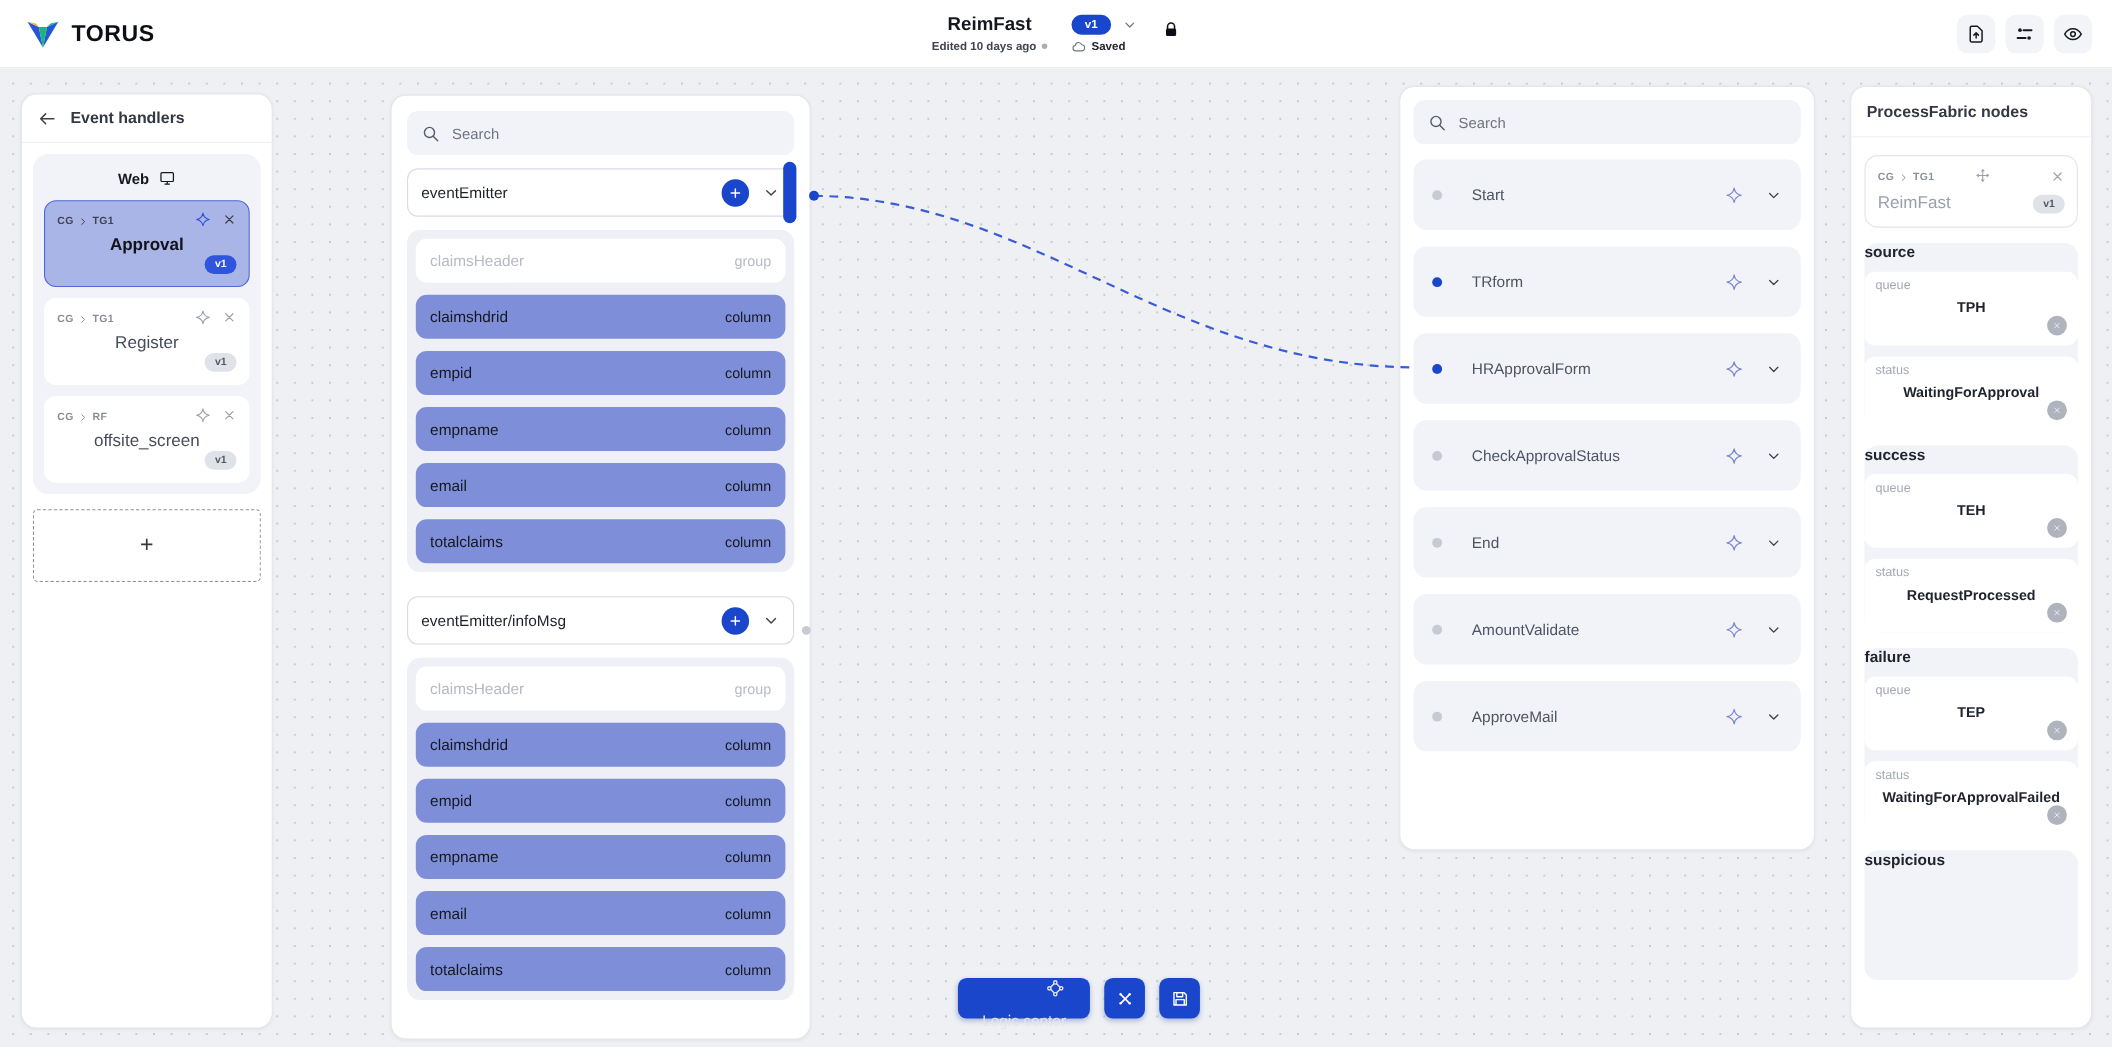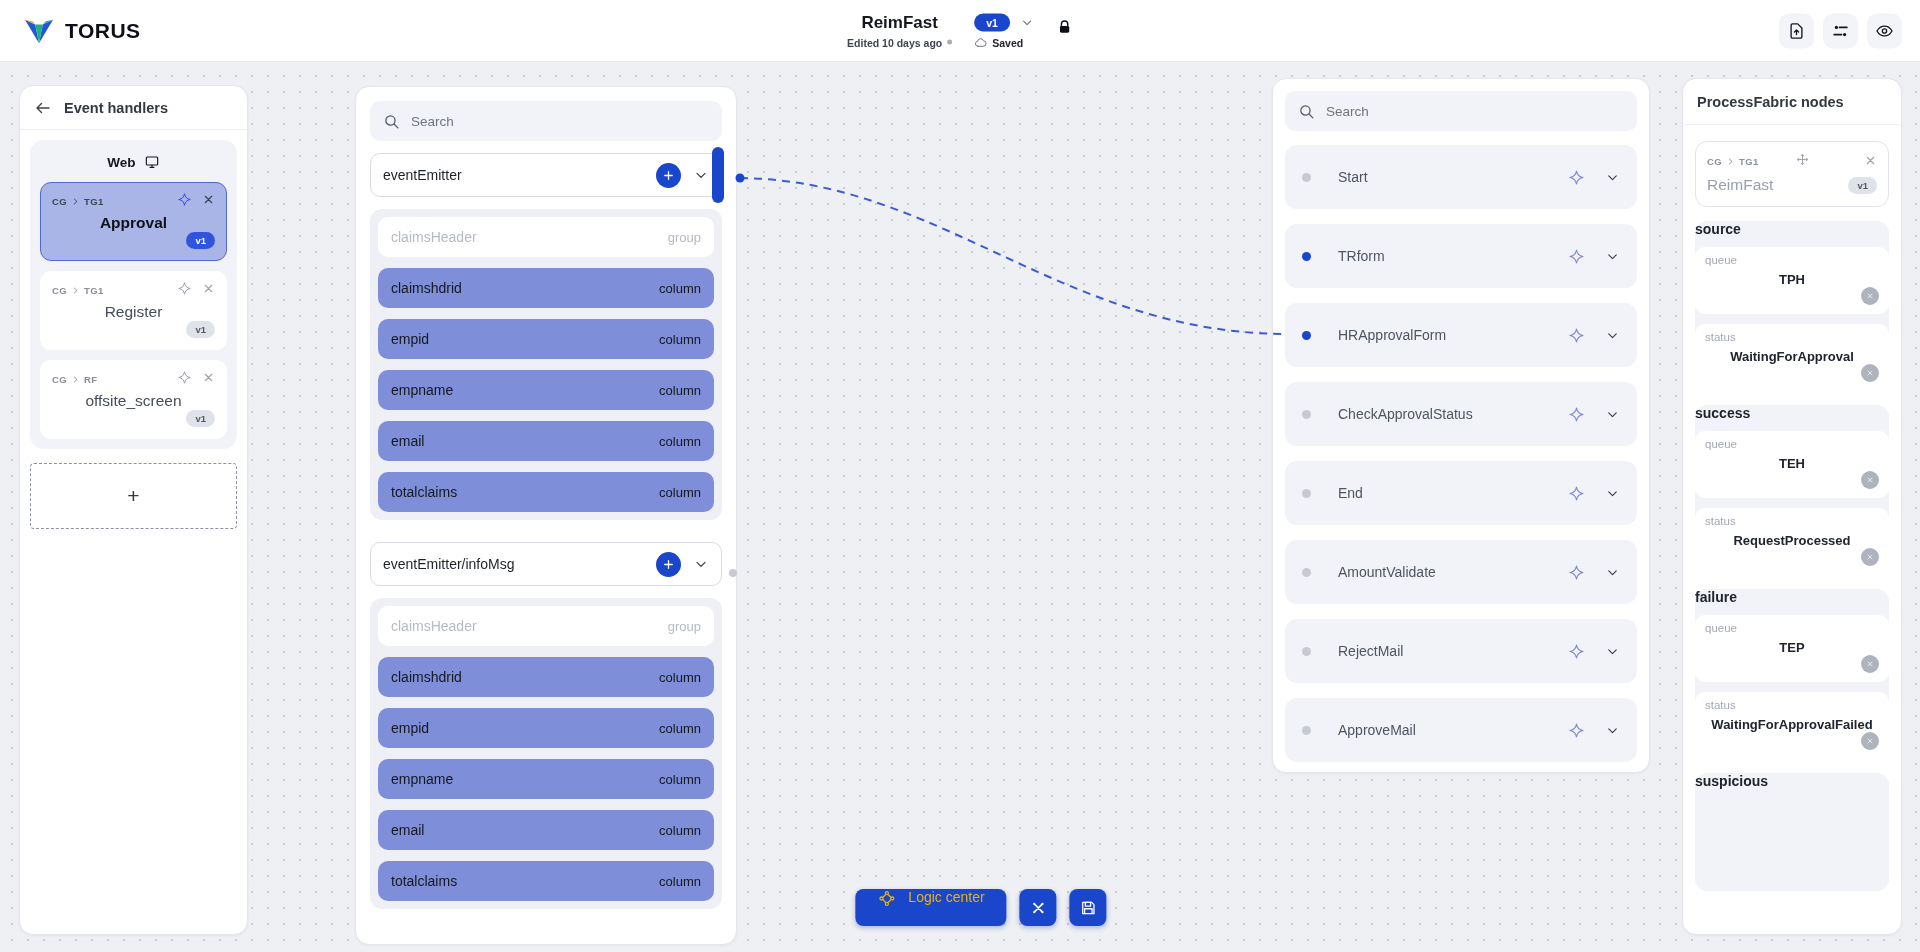--- a/index.html
+++ b/index.html
@@ -121,21 +121,21 @@
   .fab-field{background:#fff;border-radius:10px;padding:7px 10px 9px;margin-top:10px;}
   .fab-label{font-size:11.5px;color:#a3a8b3;}
   .fab-value-row{display:flex;align-items:center;margin-top:6px;flex-direction:column;}
   .fab-value{font-size:13px;font-weight:700;color:#20242e;word-break:break-all;}
   .x-badge{margin-left:auto;width:18px;height:18px;border-radius:50%;background:#aeb3bd;color:#fff;display:flex;align-items:center;justify-content:center;flex:none;cursor:pointer;}
   .x-badge .icon{width:8px;height:8px;}
   .fab-section.empty{min-height:118px;}
 
   
   .bottom-toolbar{position:absolute;left:calc(50% + 21px);transform:translateX(-50%);top:827px;display:flex;gap:13px;z-index:4;}
-  .logic-btn{display:flex;align-items:flex-start;gap:12px;background:var(--accent);border:none;color:#eab308;font-family:inherit;font-size:14px;font-weight:500;border-radius:8px;height:37px;padding:0 22px;cursor:pointer;box-shadow:0 2px 5px rgba(20,50,160,.3);}
+  .logic-btn{display:flex;align-items:flex-end;gap:12px;background:var(--accent);border:none;color:#e5e5e5;font-family:inherit;font-size:14px;font-weight:500;border-radius:8px;height:37px;padding:0 22px;cursor:pointer;box-shadow:0 2px 5px rgba(20,50,160,.3);flex-direction:column;}
   .logic-btn .icon{width:19px;height:19px;}
   .sq-btn{width:37px;height:37px;border:none;background:var(--accent);border-radius:8px;color:#fff;display:flex;align-items:center;justify-content:center;cursor:pointer;box-shadow:0 2px 5px rgba(20,50,160,.3);}
   .sq-btn .icon{width:18px;height:18px;}
 </style>
 </head>
 <body>
 
 <div class="app">
 
   <header class="topbar">
@@ -543,36 +543,20 @@
               </span>
               <span class="icon chev">
                 <svg viewBox="0 0 24 24" fill="none" stroke="currentColor" stroke-width="1.9" stroke-linecap="round" stroke-linejoin="round">
                   <path d="M6 9.5l6 6 6-6"></path>
                 </svg>
               </span>
             </span>
           </div>
           <div class="node-row">
             <span class="node-dot"></span>
-            <span class="node-name">RejectMail</span>
-            <span class="node-icons">
-              <span class="icon spark">
-                <svg viewBox="0 0 24 24" fill="none" stroke="currentColor" stroke-width="1.6" stroke-linejoin="round">
-                  <path d="M12 2.8C12.9 8.2 15.8 11.1 21.2 12 15.8 12.9 12.9 15.8 12 21.2 11.1 15.8 8.2 12.9 2.8 12 8.2 11.1 11.1 8.2 12 2.8Z"></path>
-                </svg>
-              </span>
-              <span class="icon chev">
-                <svg viewBox="0 0 24 24" fill="none" stroke="currentColor" stroke-width="1.9" stroke-linecap="round" stroke-linejoin="round">
-                  <path d="M6 9.5l6 6 6-6"></path>
-                </svg>
-              </span>
-            </span>
-          </div>
-          <div class="node-row">
-            <span class="node-dot"></span>
             <span class="node-name">ApproveMail</span>
             <span class="node-icons">
               <span class="icon spark">
                 <svg viewBox="0 0 24 24" fill="none" stroke="currentColor" stroke-width="1.6" stroke-linejoin="round">
                   <path d="M12 2.8C12.9 8.2 15.8 11.1 21.2 12 15.8 12.9 12.9 15.8 12 21.2 11.1 15.8 8.2 12.9 2.8 12 8.2 11.1 11.1 8.2 12 2.8Z"></path>
                 </svg>
               </span>
               <span class="icon chev">
                 <svg viewBox="0 0 24 24" fill="none" stroke="currentColor" stroke-width="1.9" stroke-linecap="round" stroke-linejoin="round">
                   <path d="M6 9.5l6 6 6-6"></path>

